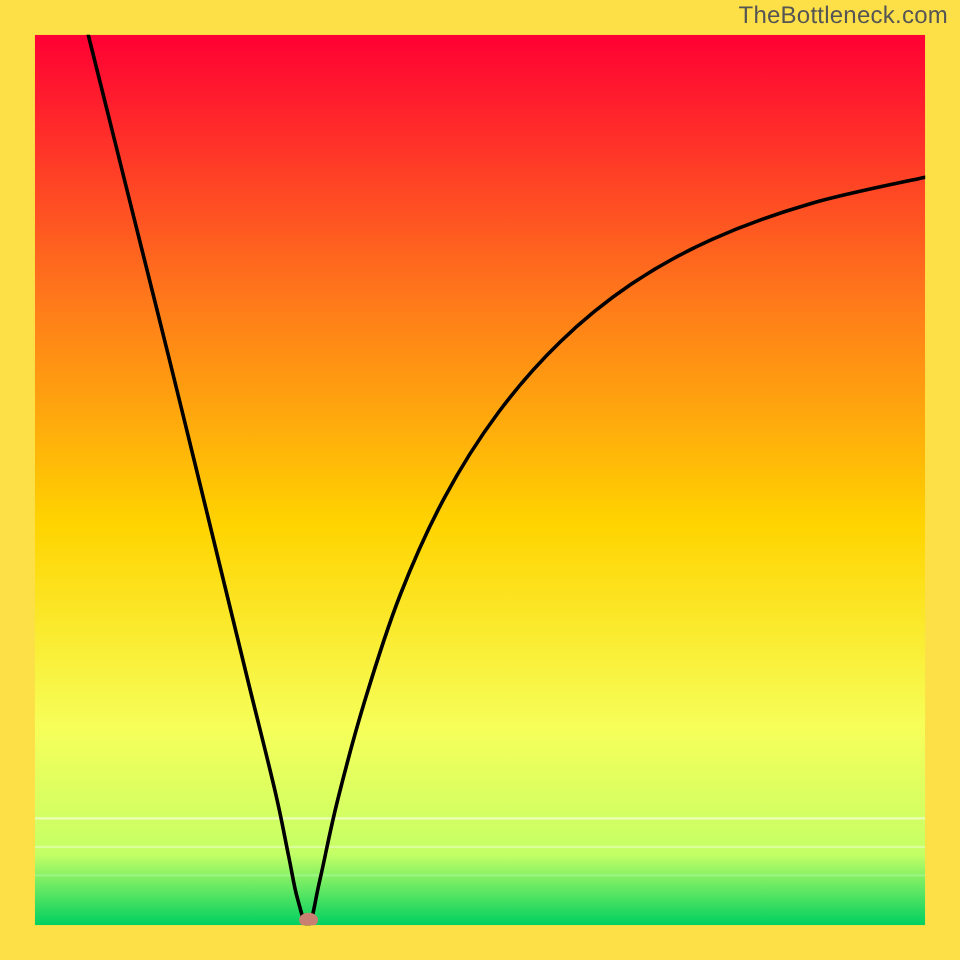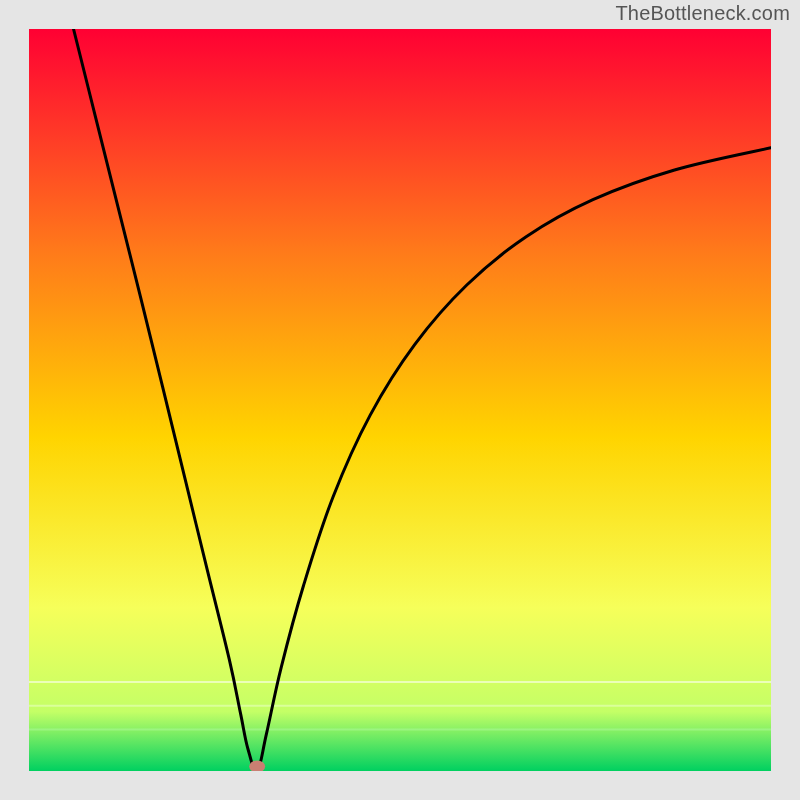--- a/index.html
+++ b/index.html
@@ -7,21 +7,21 @@
     padding: 0;
     width: 800px;
     height: 800px;
     background: #000;
     font-family: Arial, Helvetica, sans-serif;
     overflow: hidden;
   }
   .outer {
     width: 800px;
     height: 800px;
-    background: #e5e5e5;
+    background: #fde047;
     position: relative;
   }
   .watermark {
     position: absolute;
     top: 2px;
     right: 10px;
     color: #555;
     font-size: 20px;
     font-weight: 500;
     letter-spacing: 0.2px;

